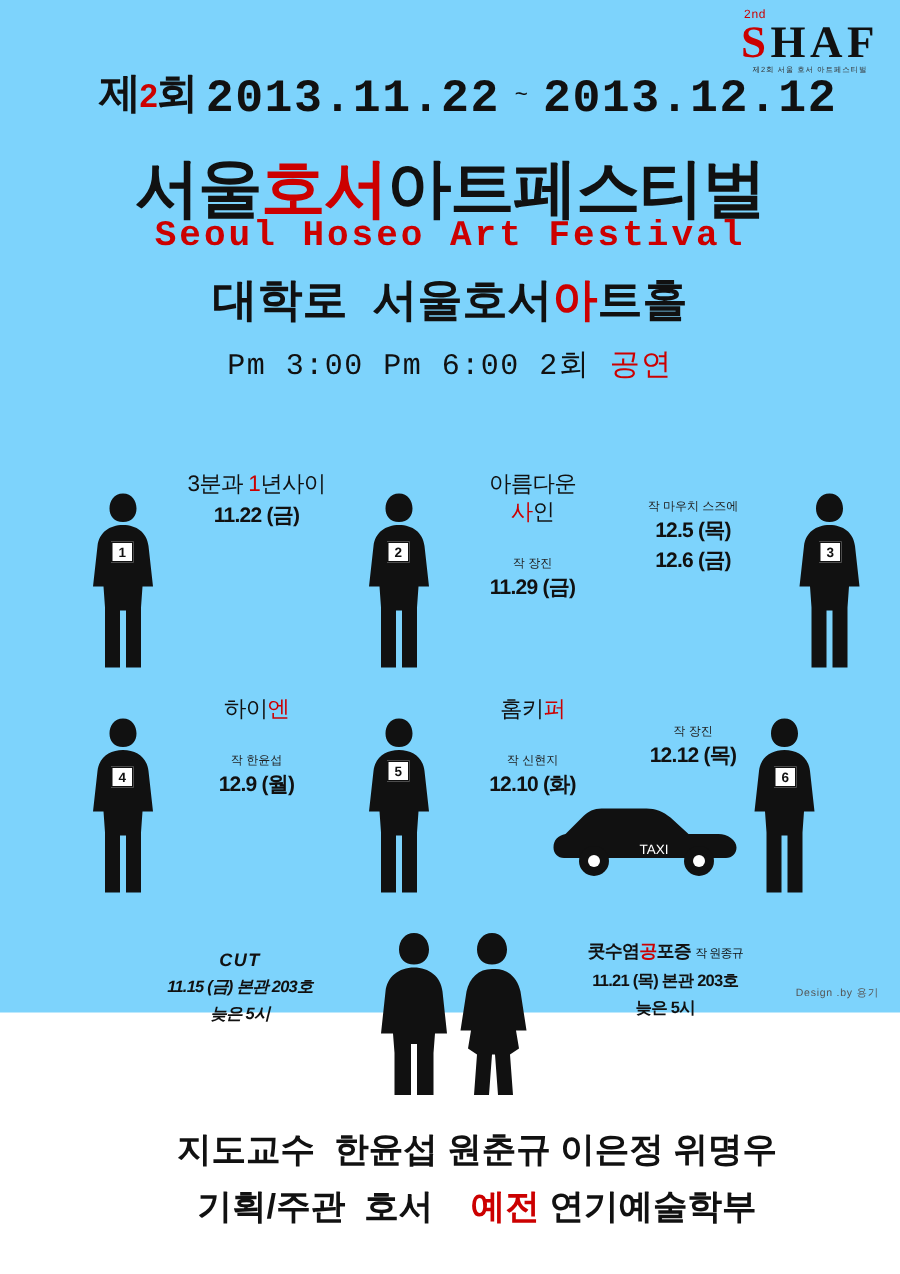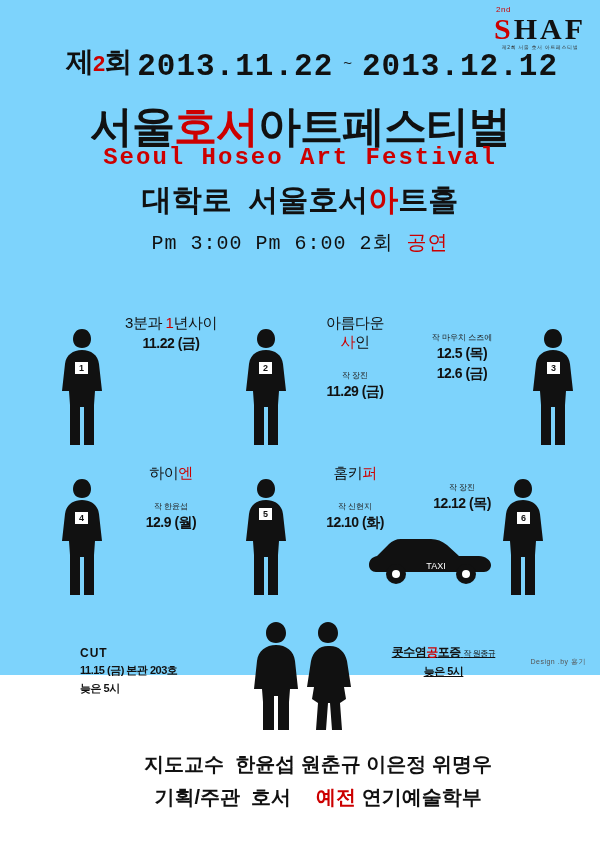--- a/index.html
+++ b/index.html
@@ -216,31 +216,31 @@
   .pair-figs {
     position: absolute;
     left: 236px;
     top: 0;
     width: 128px;
     height: 112px;
   }
   .pair-left {
     position: absolute;
     left: 80px;
-    top: 28px;
+    top: 15px;
     width: 160px;
-    text-align: left;
+    text-align: center;
+    font-style: italic;
   }
   .pair-right {
     position: absolute;
     left: 356px;
-    top: 26px;
+    top: 8px;
     width: 175px;
     text-align: center;
-    text-decoration: underline;
   }
   .cut-label {
     font-size: 12px;
     font-weight: bold;
     letter-spacing: 1px;
   }
   .pair-title {
     font-size: 12px;
     font-weight: bold;
     letter-spacing: -.5px;
@@ -256,21 +256,21 @@
 
   
   .credits {
     position: absolute;
     top: 748px;
     left: 0;
     width: 600px;
     text-align: center;
   }
   .credit-line {
-    font-size: 20px;
+    font-size: 23px;
     font-weight: bold;
     letter-spacing: 0px;
     line-height: 1.65;
     padding-left: 36px;
   }
   .credit-line .red { color: #cc0000; margin-left: 25px; }
 
   .design {
     position: absolute;
     right: 14px;
@@ -417,20 +417,21 @@
     </div>
 
     <div class="pair-left">
       <div class="cut-label">CUT</div>
       <div class="pair-line">11.15 (금) 본관 203호</div>
       <div class="pair-line">늦은 5시</div>
     </div>
 
     <div class="pair-right">
       <div class="pair-title"><span>콧수염</span><span class="red">공</span><span>포증</span> <span class="author">작 원종규</span></div>
+      <div class="pair-line">11.21 (목) 본관 203호</div>
       <div class="pair-line">늦은 5시</div>
     </div>
   </div>
 
   <div class="credits">
     <div class="credit-line"><span>지도교수</span>&nbsp; <span>한윤섭 원춘규 이은정 위명우</span></div>
     <div class="credit-line"><span>기획/주관</span>&nbsp; <span>호서</span><span class="red">예전</span>&nbsp;<span>연기예술학부</span></div>
   </div>
 
   <div class="design">Design .by 용기</div>

